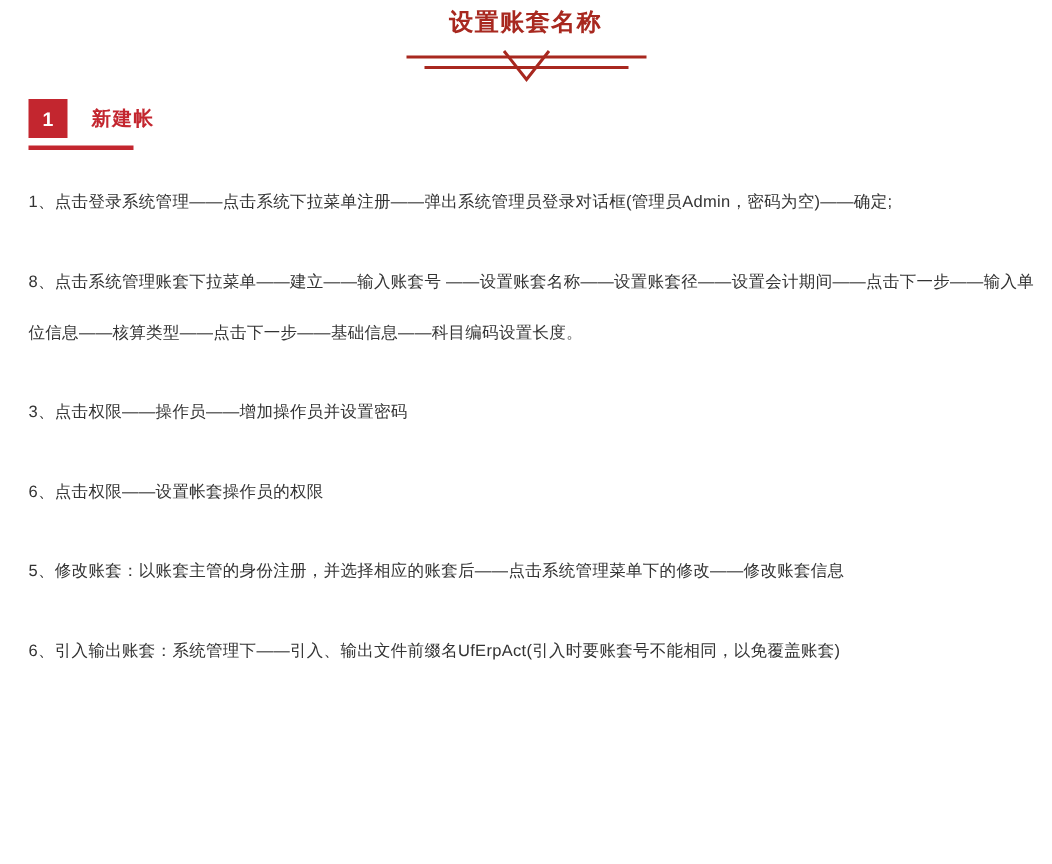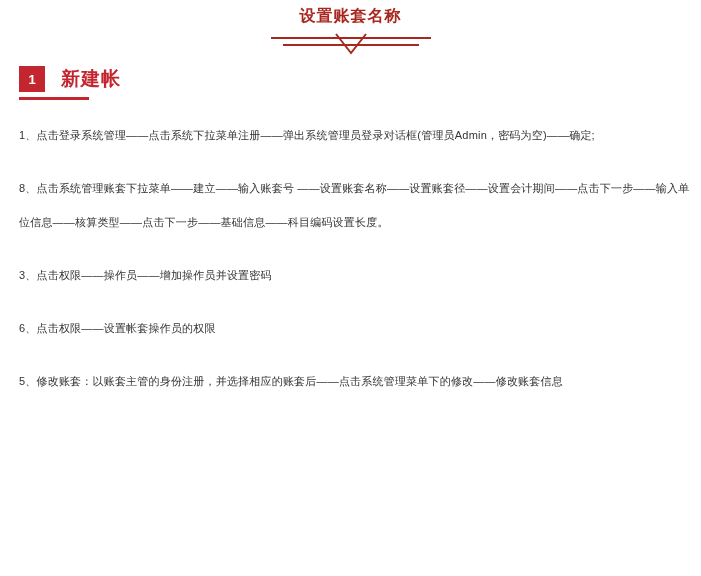--- a/index.html
+++ b/index.html
@@ -93,21 +93,21 @@
     font-size: 13px;
     font-weight: bold;
     display: flex;
     align-items: center;
     justify-content: center;
     line-height: 1;
     flex: 0 0 auto;
   }
   .section-title {
     margin-left: 16px;
-    font-size: 19px;
+    font-size: 13px;
     font-weight: bold;
     color: #c3262f;
     letter-spacing: 1px;
     white-space: nowrap;
   }
   .section-underline {
     margin-top: 5px;
     width: 70px;
     height: 3px;
     background: #c3262f;
@@ -159,15 +159,16 @@
     </div>
     <div class="section-underline"></div>
   </div>
 
   <div class="body-copy">
     <p class="para">1、点击登录系统管理——点击系统下拉菜单注册——弹出系统管理员登录对话框(管理员Admin，密码为空)——确定;</p>
     <p class="para">8、点击系统管理账套下拉菜单——建立——输入账套号 ——设置账套名称——设置账套径——设置会计期间——点击下一步——输入单位信息——核算类型——点击下一步——基础信息——科目编码设置长度。</p>
     <p class="para">3、点击权限——操作员——增加操作员并设置密码</p>
     <p class="para">6、点击权限——设置帐套操作员的权限</p>
     <p class="para">5、修改账套：以账套主管的身份注册，并选择相应的账套后——点击系统管理菜单下的修改——修改账套信息</p>
+    <p class="para">6、引入输出账套：系统管理下——引入、输出文件前缀名UfErpAct(引入时要账套号不能相同，以免覆盖账套)</p>
   </div>
 
 </div>
 
 </body></html>

